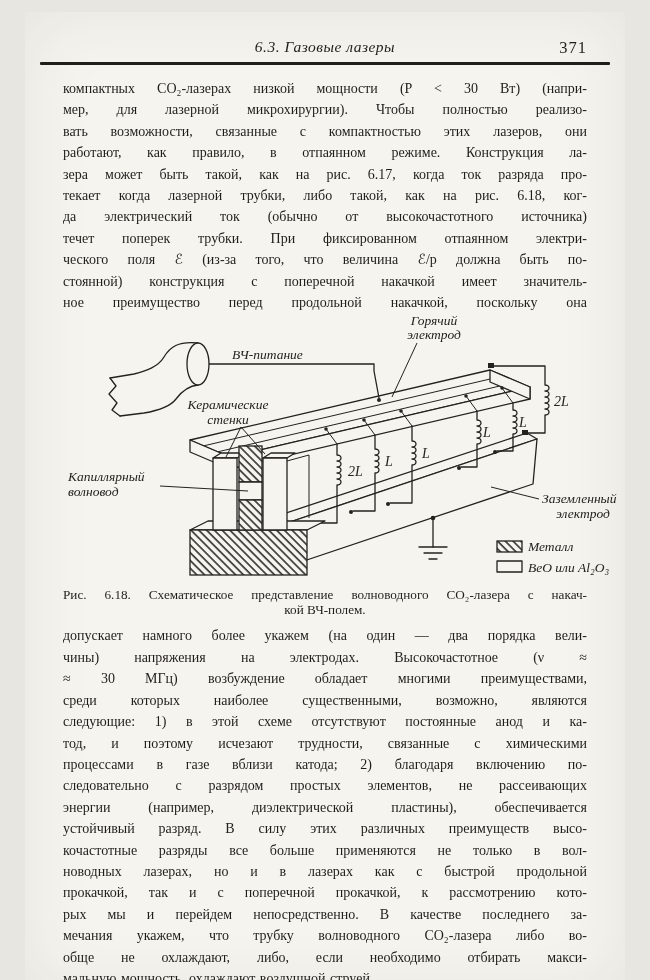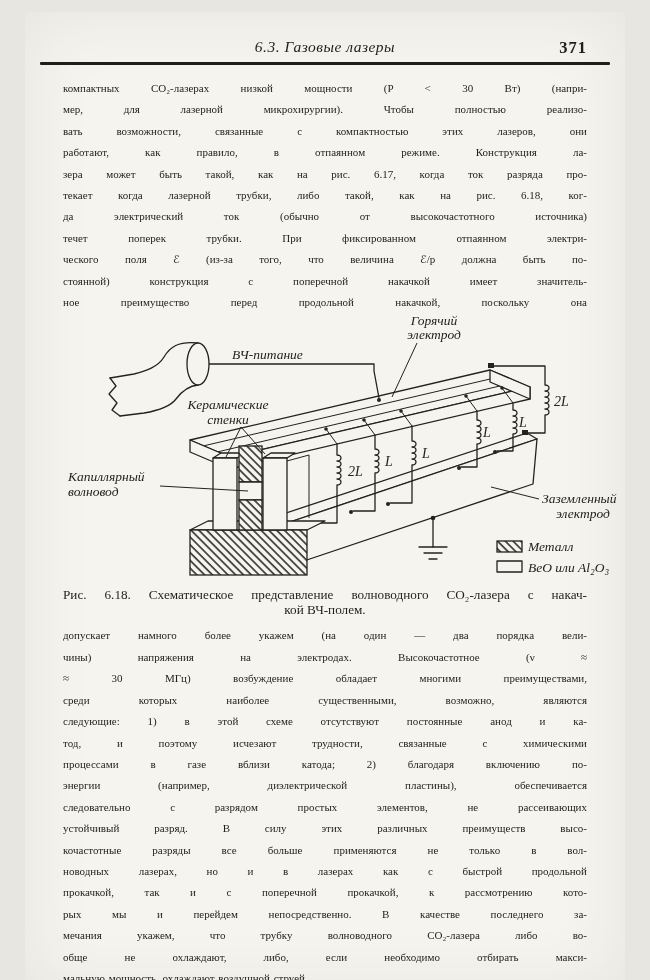--- a/index.html
+++ b/index.html
@@ -21,30 +21,30 @@
   }
   .running-head{
     position:relative;height:22px;
   }
   .running-head .title{
     position:absolute;left:0;right:0;text-align:center;
     font-style:italic;font-size:15.5px;letter-spacing:0.5px;
   }
   .running-head .pagenum{
     position:absolute;right:0;top:0;
-    font-weight:bold;font-size:16.5px;letter-spacing:1px;
+    font-weight:normal;font-size:16.5px;letter-spacing:1px;
   }
   .rule{
     height:3px;background:var(--ink);
     margin:2px -23px 0 -23px;
     border-radius:1px;
   }
   .para{margin-top:13px;}
   .tline{
-    font-size:11px;line-height:21.4px;
+    font-size:14px;line-height:21.4px;
     text-align:justify;text-align-last:justify;
     white-space:normal;
     word-spacing:1px;
   }
   .tline-last{text-align-last:left;}
   figure.fig{margin:2px 0 0 -3px;padding:0;}
   .caption{margin-top:2px;}
   .cap1{
     font-size:13.2px;line-height:15px;
     text-align:justify;text-align-last:justify;font-family:Liberation Serif, serif;
@@ -216,22 +216,22 @@
   </div>
 
   <div class="para p2">
       <div class="tline">допускает намного более укажем (на один — два порядка вели-</div>
       <div class="tline">чины) напряжения на электродах. Высокочастотное (ν ≈</div>
       <div class="tline">≈ 30 МГц) возбуждение обладает многими преимуществами,</div>
       <div class="tline">среди которых наиболее существенными, возможно, являются</div>
       <div class="tline">следующие: 1) в этой схеме отсутствуют постоянные анод и ка-</div>
       <div class="tline">тод, и поэтому исчезают трудности, связанные с химическими</div>
       <div class="tline">процессами в газе вблизи катода; 2) благодаря включению по-</div>
+      <div class="tline">следовательно с разрядом простых элементов, не рассеивающих</div>
       <div class="tline">энергии (например, диэлектрической пластины), обеспечивается</div>
-      <div class="tline">следовательно с разрядом простых элементов, не рассеивающих</div>
       <div class="tline">устойчивый разряд. В силу этих различных преимуществ высо-</div>
       <div class="tline">кочастотные разряды все больше применяются не только в вол-</div>
       <div class="tline">новодных лазерах, но и в лазерах как с быстрой продольной</div>
       <div class="tline">прокачкой, так и с поперечной прокачкой, к рассмотрению кото-</div>
       <div class="tline">рых мы и перейдем непосредственно. В качестве последнего за-</div>
       <div class="tline">мечания укажем, что трубку волноводного CO₂-лазера либо во-</div>
       <div class="tline">обще не охлаждают, либо, если необходимо отбирать макси-</div>
       <div class="tline tline-last">мальную мощность, охлаждают воздушной струей.</div>
     </div>
 

